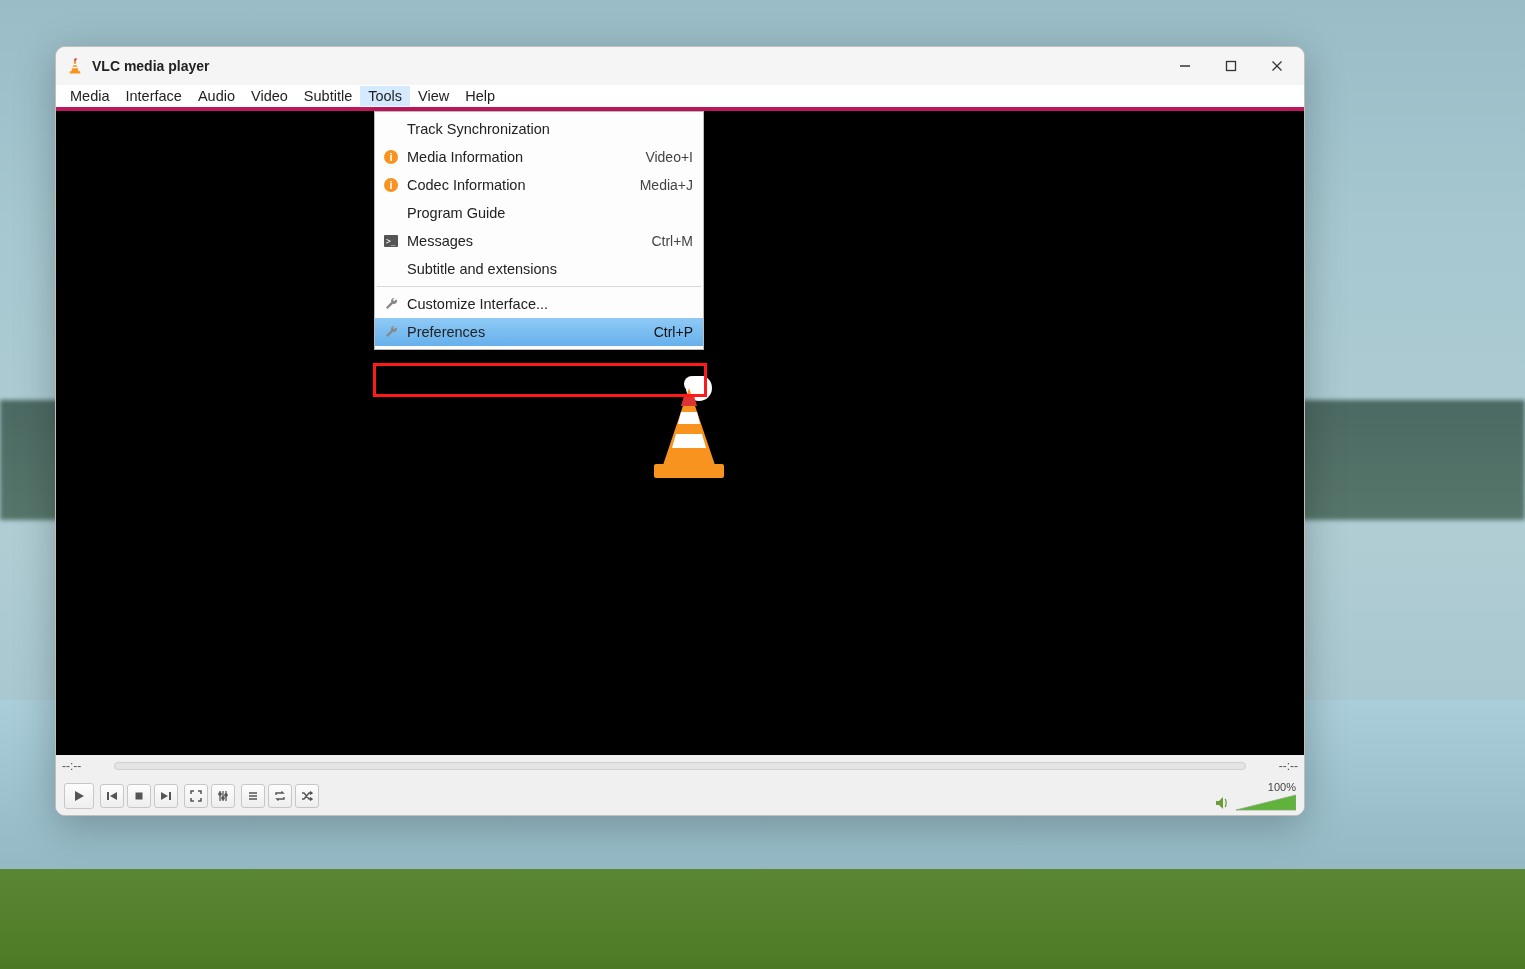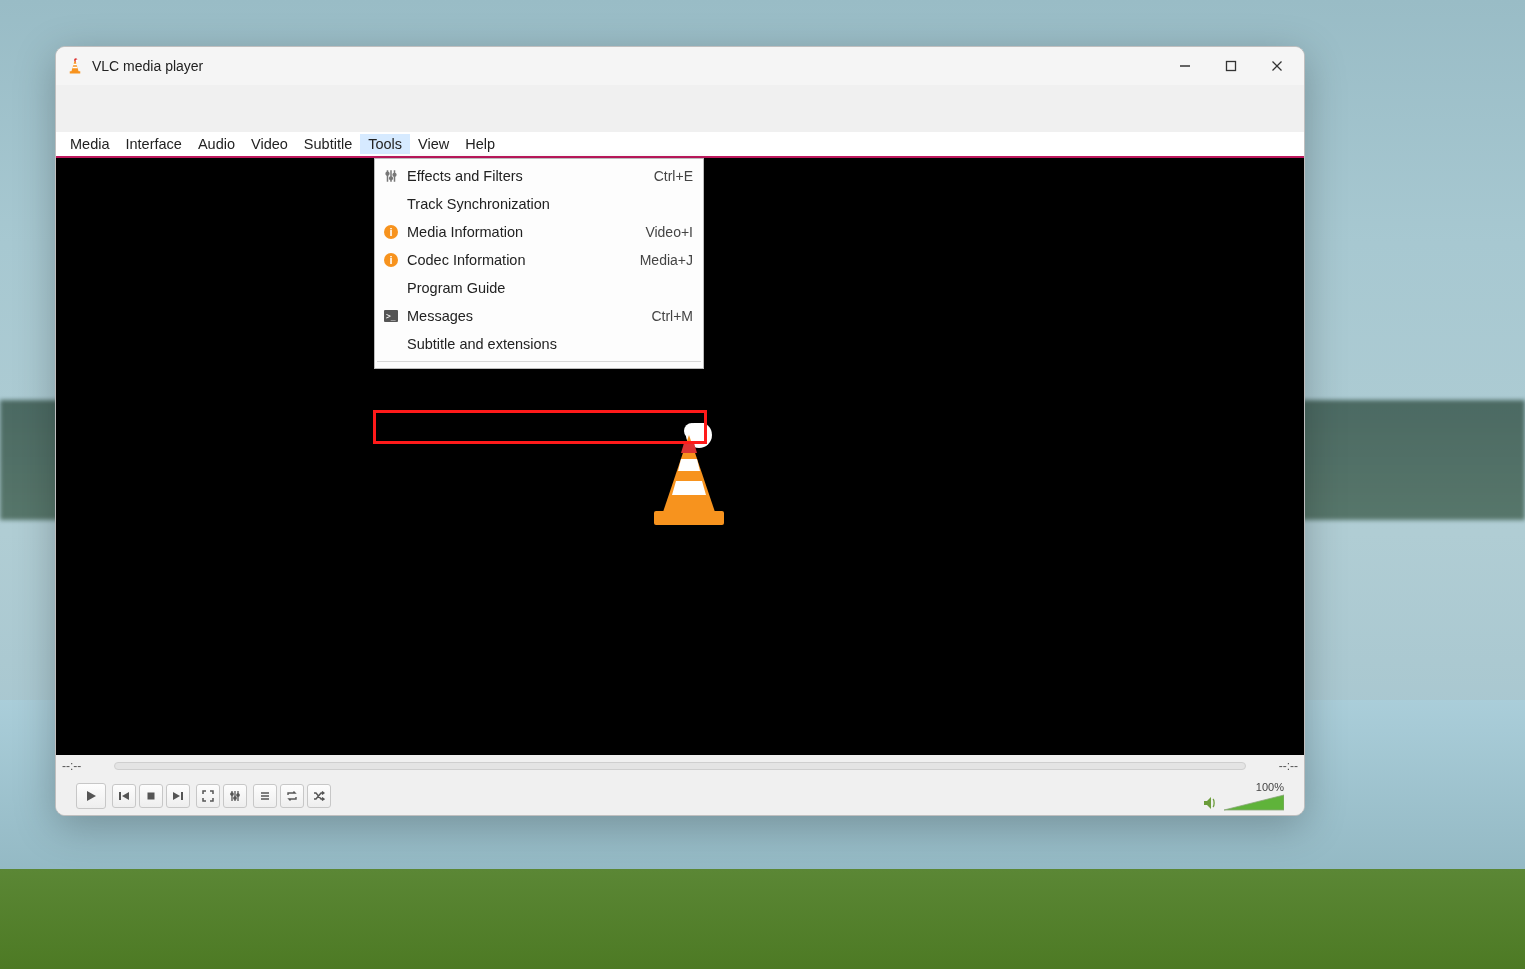--- a/index.html
+++ b/index.html
@@ -42,38 +42,37 @@
   .titlebar {
     height: 38px;
     display: flex; align-items: center;
     padding: 0 4px 0 10px;
     background: #f5f5f5;
   }
   .titlebar .icon {
     width: 18px; height: 18px; margin-right: 8px;
     display:flex;align-items:center;justify-content:center;
   }
-  .titlebar .title { font-size: 14px; color:#222; }
+  .titlebar .title { font-size: 14px; color:#222;font-weight:bold; }
   .titlebar .spacer { flex:1; }
   .win-controls { display:flex; }
   .win-btn {
     width: 46px; height: 32px;
     display:flex;align-items:center;justify-content:center;
     color:#333;
   }
   .win-btn svg { width:12px; height:12px; }
 
   .menubar {
     height: 26px;
     background: #fff;
-    border-bottom: 2px solid #be185d;
+    border-bottom: 4px solid #be185d;
     display:flex; align-items:center;
     padding: 0 6px;
     font-size: 14.5px;
-    margin-top: 47px;
   }
   .menu-item {
     padding: 2px 8px;
     color:#222;
   }
   .menu-item.active { background:#d6eaff; }
 
   .video-area {
     flex:1;
     background:#000;
@@ -101,21 +100,21 @@
     flex: 1;
     height: 8px;
     background: #e4e4e4;
     border: 1px solid #cfcfcf;
     border-radius: 4px;
   }
 
   .controls-row {
     height: 38px;
     display:flex; align-items:center;
-    padding: 0 20px;
+    padding: 0 8px;
     gap: 6px;
     background:#f0f0f0;
   }
   .ctrl-group { display:flex; gap:3px; align-items:center; }
   .ctrl-btn {
     width: 24px; height: 24px;
     border: 1px solid #c7c7c7;
     background: linear-gradient(#fdfdfd,#eeeeee);
     border-radius: 3px;
     display:flex;align-items:center;justify-content:center;
@@ -224,34 +223,20 @@
         <div class="menu-item">Video</div>
         <div class="menu-item">Subtitle</div>
         <div class="menu-item active">Tools</div>
         <div class="menu-item">View</div>
         <div class="menu-item">Help</div>
       </div>
 
     <div class="dropdown">
       <div id="dd-main">
           <div class="dd-item">
-            <span class="dd-icon">
-              <svg width="14" height="14" viewBox="0 0 12 12" stroke="#777" stroke-width="1.3">
-                <line x1="3" y1="1" x2="3" y2="11"></line>
-                <line x1="6" y1="1" x2="6" y2="11"></line>
-                <line x1="9" y1="1" x2="9" y2="11"></line>
-                <circle cx="3" cy="4" r="1.2" fill="#777"></circle>
-                <circle cx="6" cy="8" r="1.2" fill="#777"></circle>
-                <circle cx="9" cy="5" r="1.2" fill="#777"></circle>
-              </svg>
-            </span>
-            <span class="dd-label">Effects and Filters</span>
-            <span class="dd-shortcut">Ctrl+E</span>
-          </div>
-          <div class="dd-item">
             <span class="dd-icon"></span>
             <span class="dd-label">Track Synchronization</span>
             <span class="dd-shortcut"></span>
           </div>
           <div class="dd-item">
             <span class="dd-icon">
               <span class="orange-i">i</span>
             </span>
             <span class="dd-label">Media Information</span>
             <span class="dd-shortcut">Video+I</span>
@@ -278,20 +263,40 @@
             <span class="dd-label">Messages</span>
             <span class="dd-shortcut">Ctrl+M</span>
           </div>
           <div class="dd-item">
             <span class="dd-icon"></span>
             <span class="dd-label">Subtitle and extensions</span>
             <span class="dd-shortcut"></span>
           </div>
         </div>
       <div class="dd-sep"></div>
+      <div id="dd-tail">
+          <div class="dd-item">
+            <span class="dd-icon">
+              <svg width="14" height="14" viewBox="0 0 14 14" fill="#888">
+                <path d="M13 3.5a3 3 0 0 1-4 3.3L3.5 12 2 10.5l5.2-5.5A3 3 0 0 1 10.5 1l-1.8 1.8 1.5 1.5L12 2.5c.6.2 1 .6 1 1z"></path>
+              </svg>
+            </span>
+            <span class="dd-label">Customize Interface...</span>
+            <span class="dd-shortcut"></span>
+          </div>
+          <div class="dd-item hl">
+            <span class="dd-icon">
+              <svg width="14" height="14" viewBox="0 0 14 14" fill="#888">
+                <path d="M13 3.5a3 3 0 0 1-4 3.3L3.5 12 2 10.5l5.2-5.5A3 3 0 0 1 10.5 1l-1.8 1.8 1.5 1.5L12 2.5c.6.2 1 .6 1 1z"></path>
+              </svg>
+            </span>
+            <span class="dd-label">Preferences</span>
+            <span class="dd-shortcut">Ctrl+P</span>
+          </div>
+        </div>
     </div>
 
     <div class="highlight-box" style="left:317px; top:278px; width:334px; height:34px;"></div>
   </div>
 
   <div class="video-area">
     <div class="cone">
       <svg viewBox="0 0 110 110">
 
         <circle cx="65" cy="12" r="13" fill="#ffffff"></circle>

